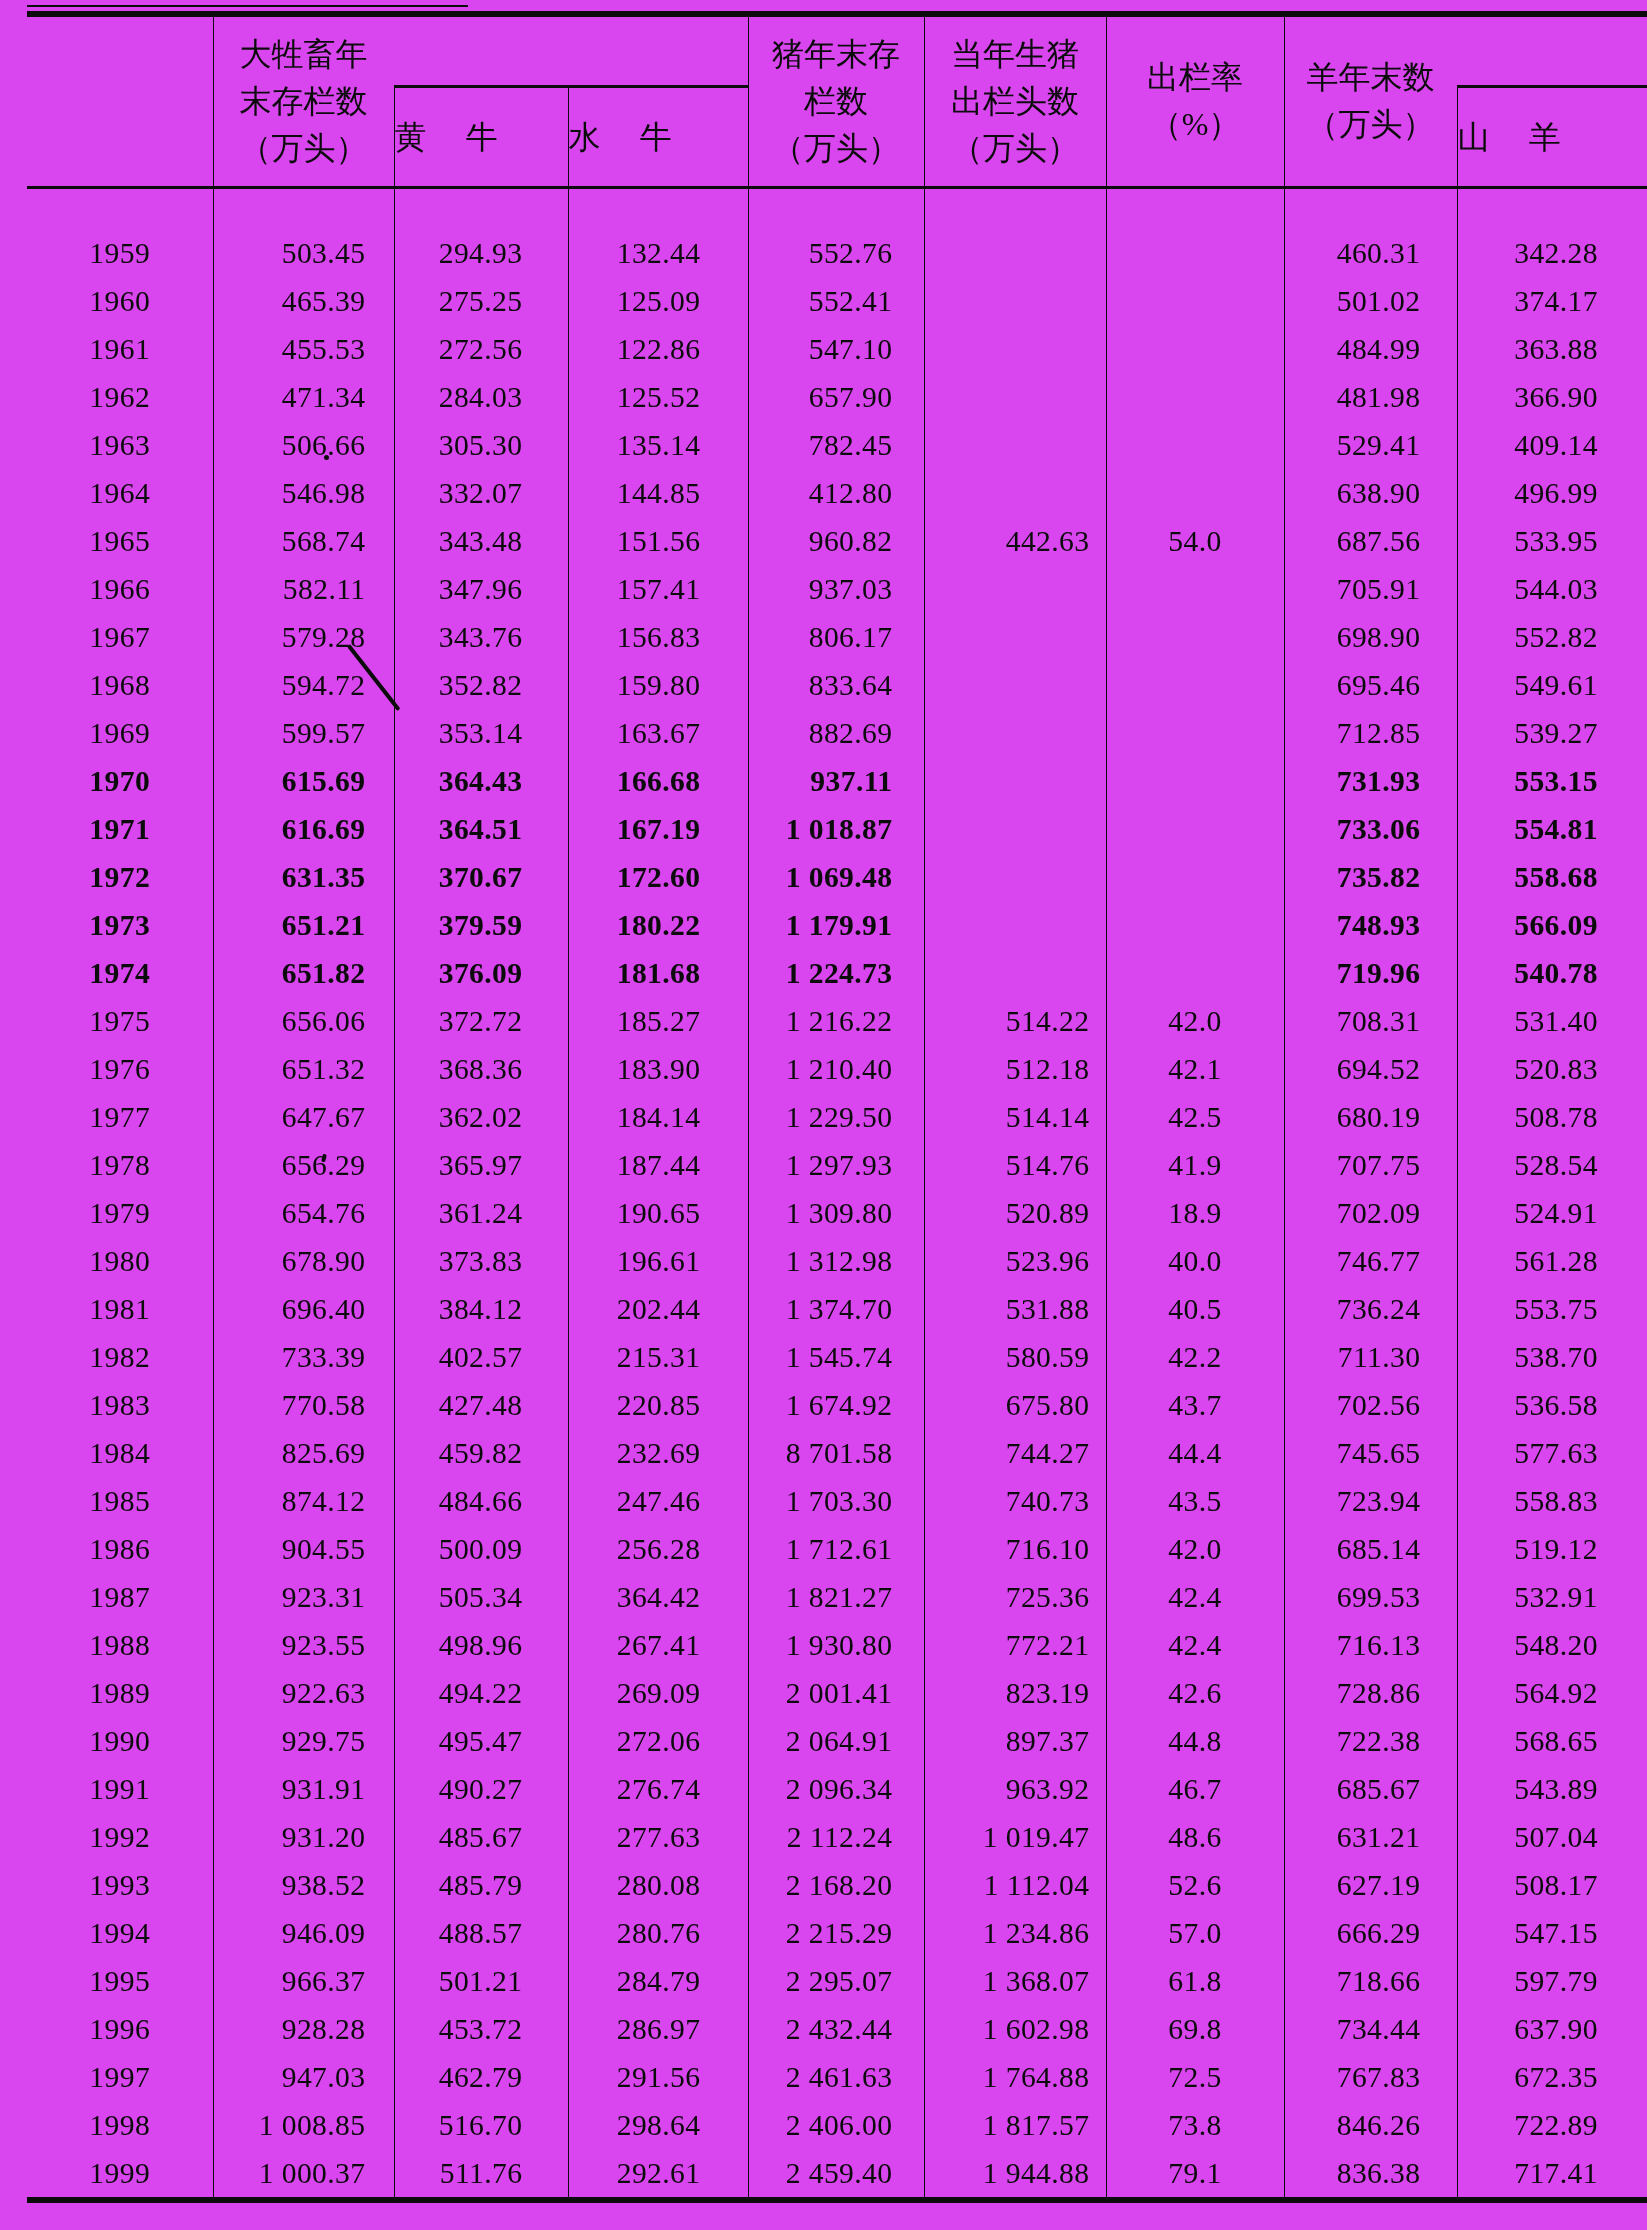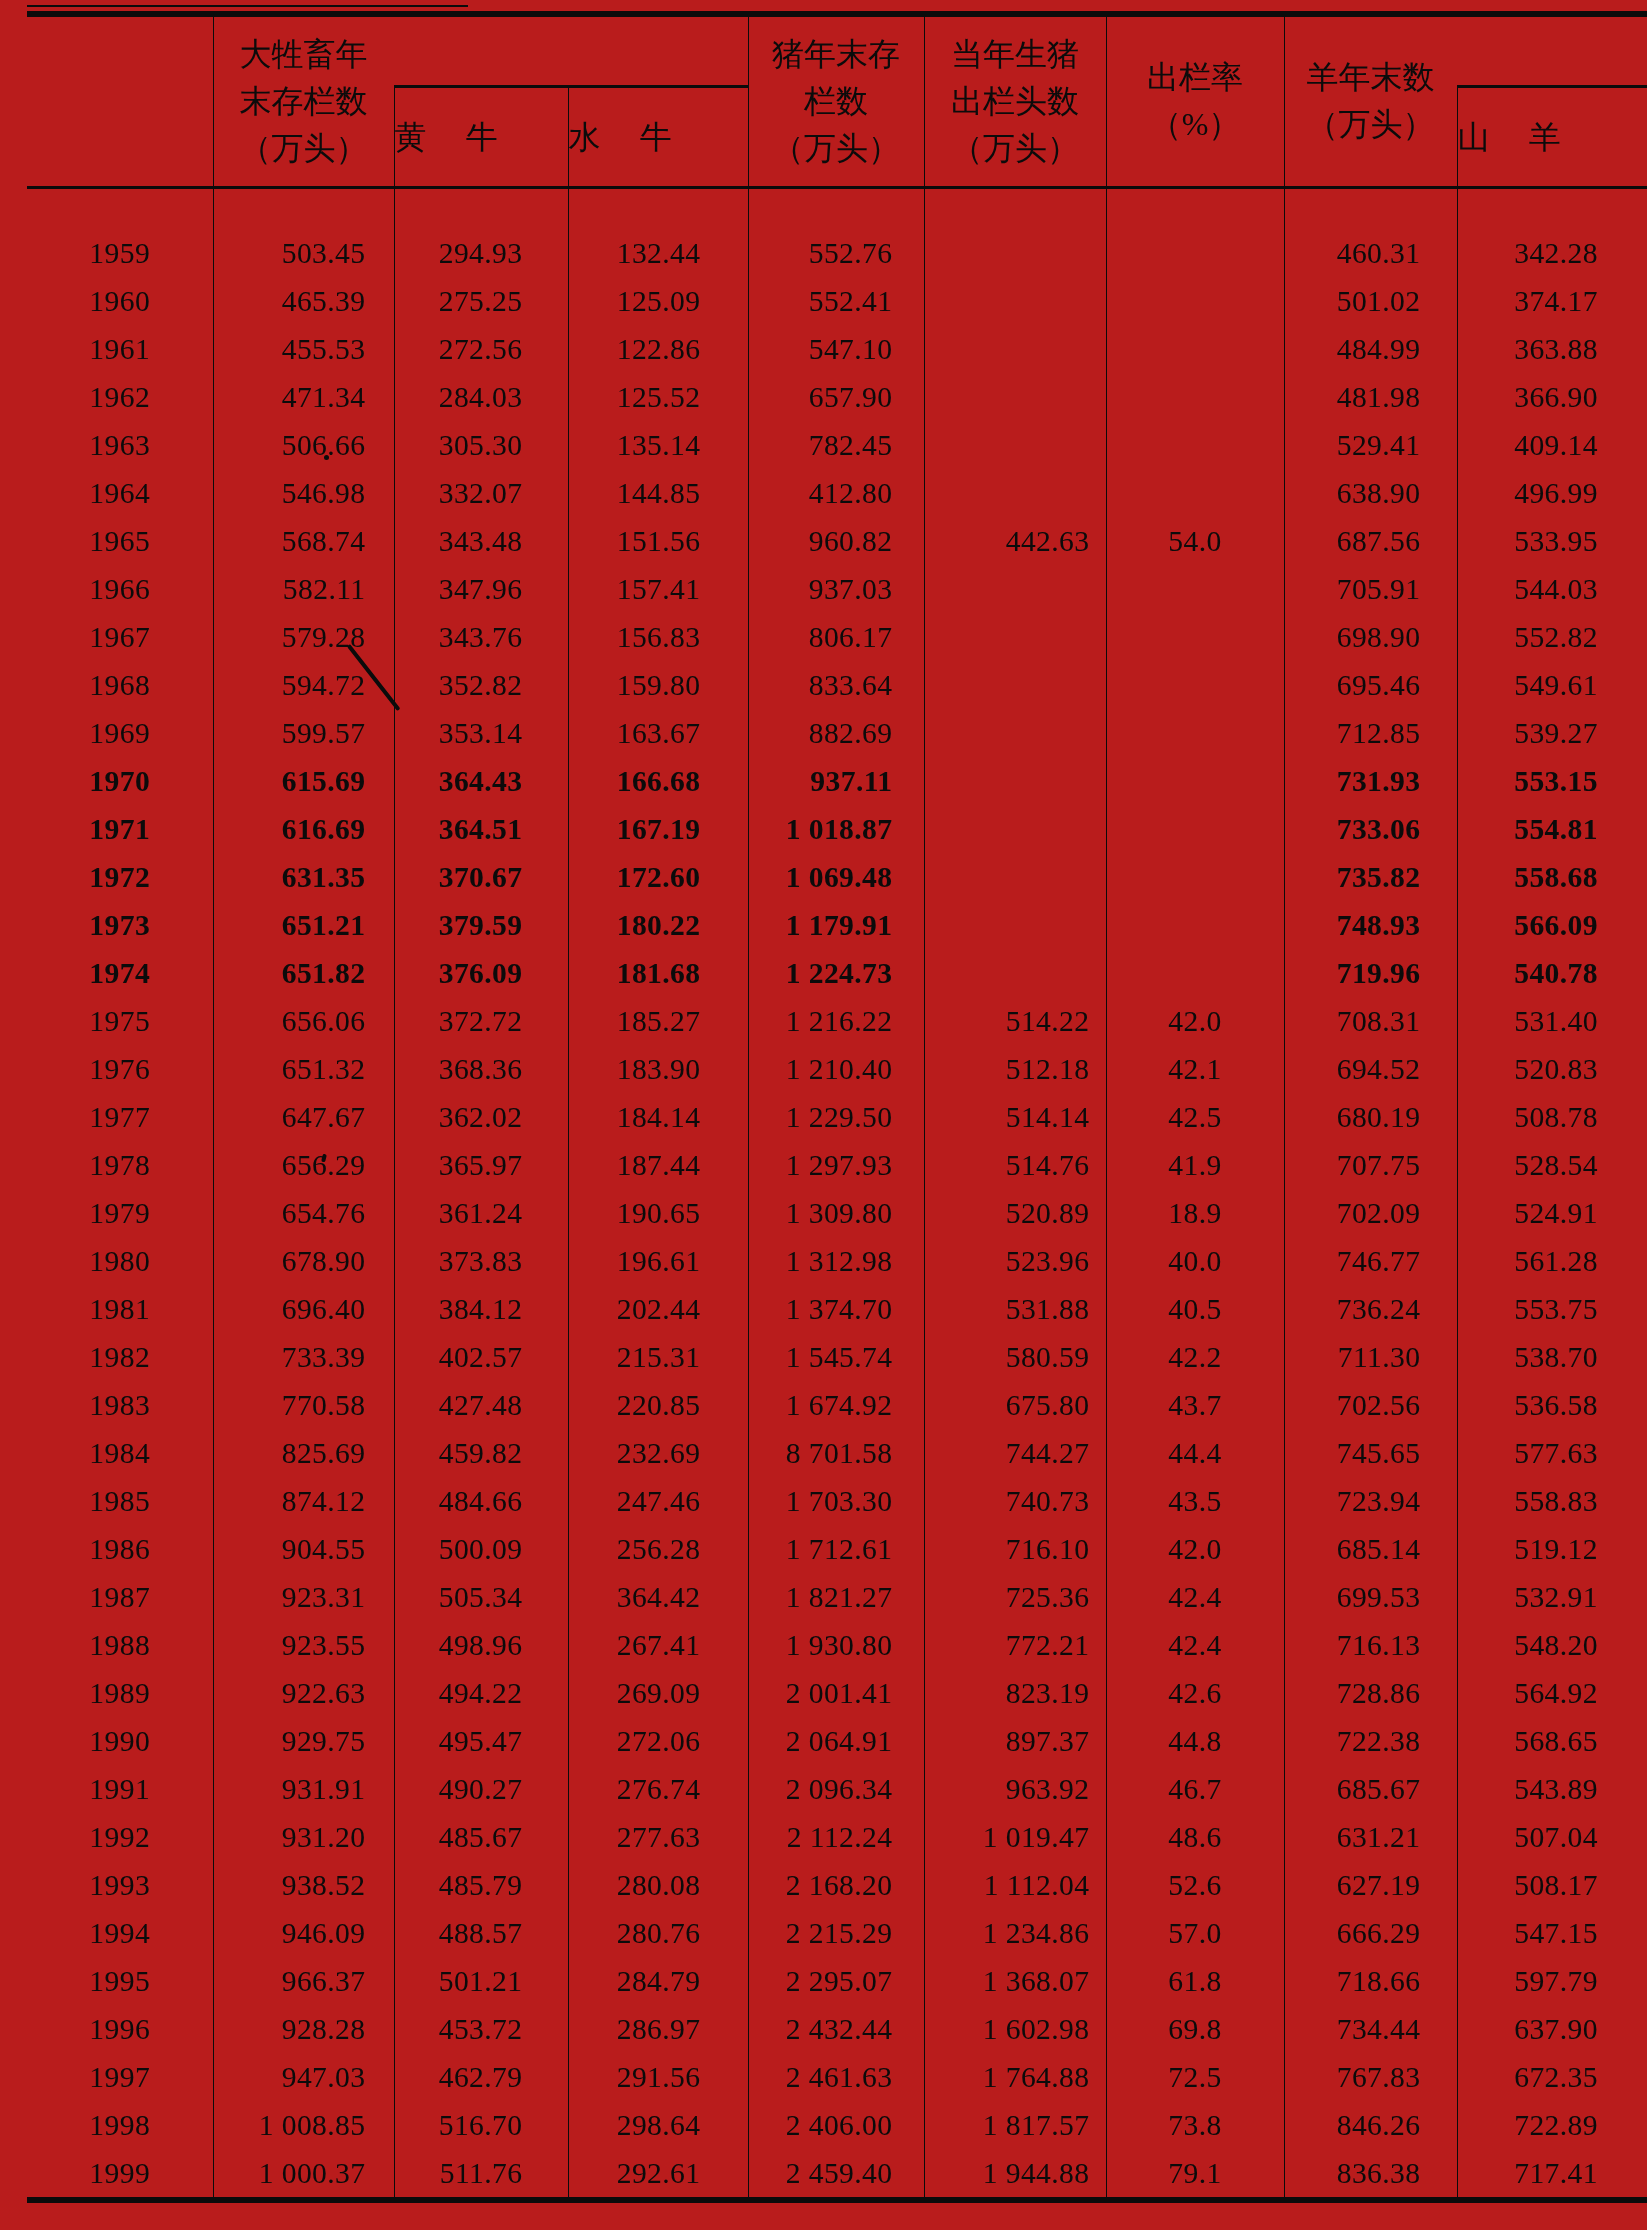--- a/index.html
+++ b/index.html
@@ -1,21 +1,21 @@
 <!DOCTYPE html>
 <html style="font-size:14.3px"><head>
 <meta charset="utf-8">
 <style>
   :root{ --ink:#0b0b0b; }
   html,body{ margin:0; padding:0; }
   body{ background:#ffffff; }
   .page{
     position:relative;
     width:1648px; height:2230px;
-    background:#b91c1c;
+    background:#d946ef;
     overflow:hidden;
     font-family:"Liberation Serif","DejaVu Serif",serif;
     color:var(--ink);
   }
   .table-wrap{ position:absolute; left:27px; top:10.7px; width:1621px; }
   table.stat{
     border-collapse:collapse;
     table-layout:fixed;
     width:1621px;
     border-top:6.3px solid var(--ink);

